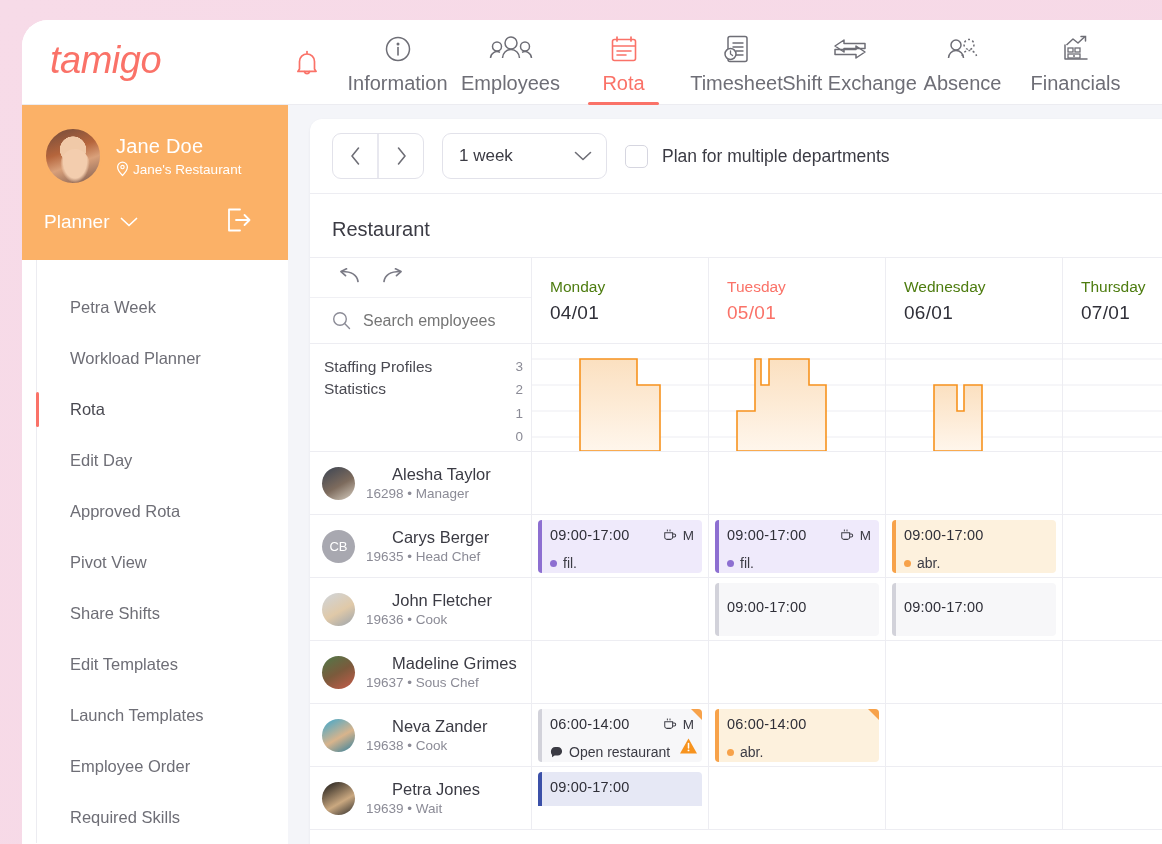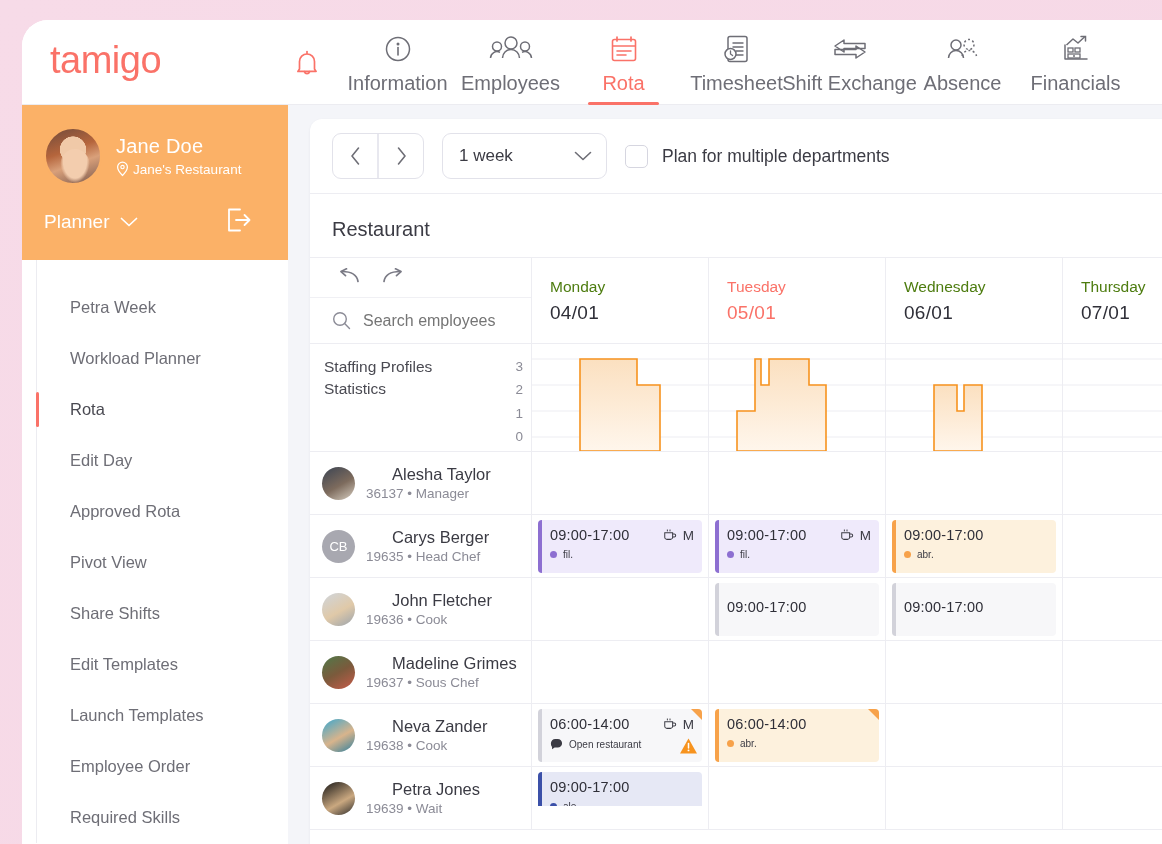--- a/index.html
+++ b/index.html
@@ -35,20 +35,21 @@
   }
   .logo {
     width: 262px;
     padding-left: 28px;
     font-size: 38px;
     letter-spacing: -0.5px;
     color: #fa7268;
     font-weight: 400;
     position: relative;
     top: -2px;
+    font-style: italic;
   }
   .bell-wrap {
     width: 72px;
     display: flex; align-items: center; justify-content: center;
     position: relative; top: 2px;
   }
   .navitems { display: flex; align-items: flex-end; height: 85px; }
   .navitem {
     width: 113px;
     height: 85px;
@@ -223,21 +224,21 @@
   .chartcell svg { display: block; }
   .shiftcell { height: 63px; border-bottom: 1px solid #ededf2; padding: 5px 6px; position: relative;}
   .card {
     height: 53px; border-radius: 4px; position: relative;
     padding: 7px 8px 0 12px; overflow: hidden;
   }
   .card .bar { position: absolute; left: 0; top: 0; bottom: 0; width: 4px; }
   .card .r1 { display: flex; align-items: center; justify-content: space-between; }
   .card .tm { font-size: 14.5px; color: #2f2f38; letter-spacing: .2px;}
   .card .r1right { display: flex; align-items: center; gap: 6px; font-size: 13.5px; color: #3b3b44;}
-  .card .r2 { display: flex; align-items: center; gap: 6px; margin-top: 6px; font-size: 10px; color: #3b3b44; text-align: center;}
+  .card .r2 { display: flex; align-items: center; gap: 6px; margin-top: 12px; font-size: 14px; color: #3b3b44; text-align: center;}
   .dot { width: 7px; height: 7px; border-radius: 50%; display: inline-block; }
   .corner-flag {
     position: absolute; right: 0; top: 0; width: 0; height: 0;
     border-top: 11px solid #f7a24a; border-left: 11px solid transparent;
   }
   .warn-badge { position: absolute; right: 4px; bottom: 3px; }
   .partial-card { height: 34px; border-radius: 4px 4px 0 0; }
 </style>
 </head>
 <body>
@@ -489,21 +490,21 @@
                   <span>2</span>
                   <span>1</span>
                   <span>0</span>
                 </div>
               </div>
 
               <div class="emp-row">
                 <div class="avatar-sm" style="background:linear-gradient(150deg,#3a4352,#7d6b5d 55%,#d8cfc2)"></div>
                 <div>
                   <div class="emp-name">Alesha Taylor</div>
-                  <div class="emp-meta">36137 • Manager</div>
+                  <div class="emp-meta">16298 • Manager</div>
                 </div>
               </div>
 
               <div class="emp-row">
                 <div class="avatar-sm" style="background:#a8a8b0">
                   <span>CB</span>
                 </div>
                 <div>
                   <div class="emp-name">Carys Berger</div>
                   <div class="emp-meta">19635 • Head Chef</div>

